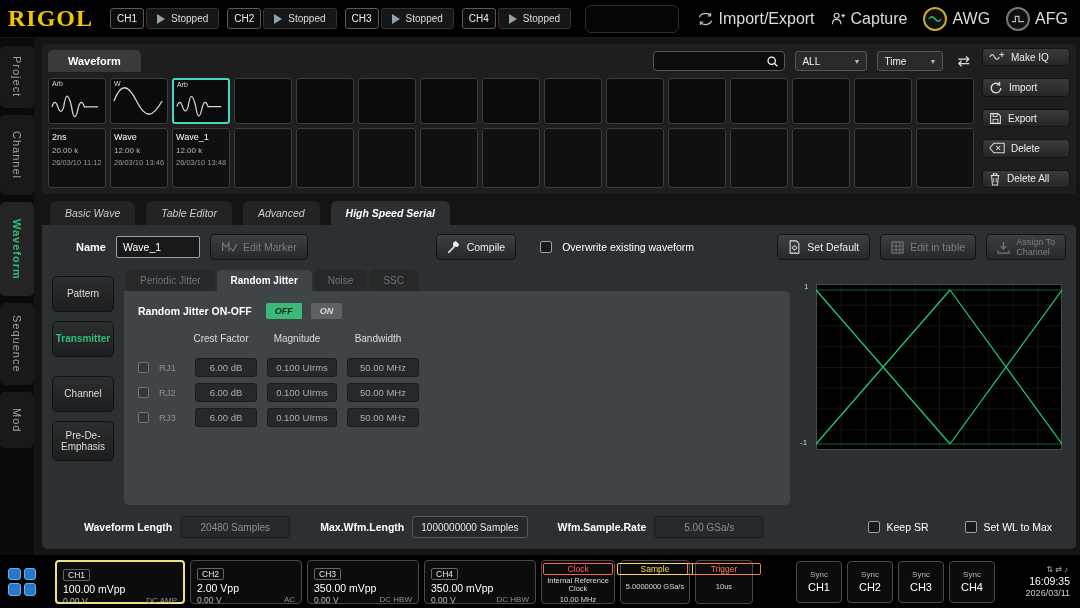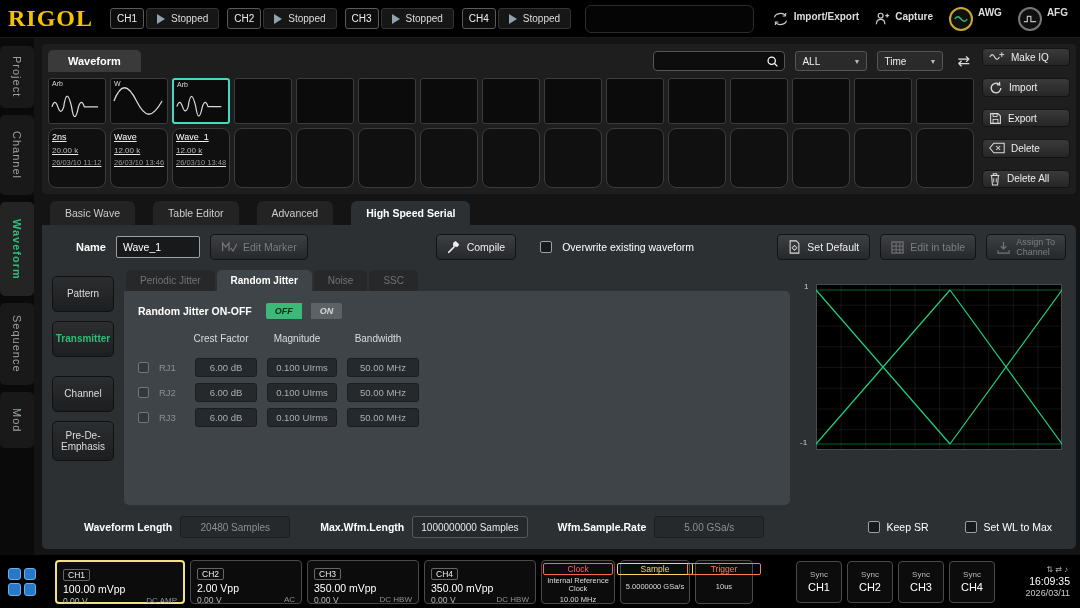--- a/index.html
+++ b/index.html
@@ -9,21 +9,21 @@
   
   .topbar { position:absolute; top:0; left:0; right:0; height:38px; background:#000; border-bottom:1px solid #1a1a1a;
             display:flex; align-items:center; padding:0 8px; gap:8px; }
   .logo { color:#f2c400; font-size:24px; font-weight:bold; font-family:"Liberation Serif", serif; width:94px; letter-spacing:1px; }
   .top-ch { display:flex; align-items:center; gap:2px; }
   .top-ch-name { border:1px solid #5a5a5a; border-radius:3px; background:#0d0d0d; font-size:10px; color:#eee; padding:4px 6px; }
   .top-ch-state { border:1px solid #333; border-radius:3px; background:#161616; display:flex; align-items:center; gap:6px; padding:4px 10px; min-width:72px; }
   .play-tri { width:0; height:0; border-left:8px solid #8fa3ad; border-top:5px solid transparent; border-bottom:5px solid transparent; }
   .top-ch-state span { font-size:10px; color:#ddd; }
   .msg-panel { flex:1; height:28px; border:1px solid #2c2c2c; border-radius:6px; background:#050505; margin:0 6px; }
-  .top-util { display:flex; align-items:flex-start; gap:5px; color:#ddd; font-size:10px; white-space:nowrap; padding:0 4px;font-weight:bold; }
+  .top-util { display:flex; align-items:center; gap:5px; color:#ddd; font-size:16px; white-space:nowrap; padding:0 4px; }
   .round-ic { width:24px; height:24px; border-radius:50%; display:flex; align-items:center; justify-content:center; background:#101010; }
   .awg-c { border:2px solid #c8a832; }
   .afg-c { border:2px solid #777; }
 
   
   .mid { position:absolute; top:38px; bottom:53px; left:0; right:0; display:flex; background:#101010; }
   .sidebar { width:48px; background:#0a0a0a; display:flex; flex-direction:column; align-items:center; padding-top:8px; gap:7px; }
   .side-tab { writing-mode:vertical-rl; text-orientation:mixed; display:flex; align-items:center; justify-content:center;
               width:34px; border-radius:5px; background:#191919; color:#9aa0a4; font-size:11px; letter-spacing:1px; cursor:pointer; }
   .side-tab.h1{height:62px}.side-tab.h2{height:80px}.side-tab.h3{height:94px}.side-tab.h4{height:82px}.side-tab.h5{height:56px}
@@ -40,30 +40,30 @@
   .search-box input { flex:1; min-width:0; background:transparent; border:none; outline:none; color:#fff; font-size:10px; }
   .select { display:flex; align-items:center; justify-content:space-between; background:#2a2a2a; border:1px solid #555; border-radius:3px; height:20px; padding:0 6px; font-size:10px; color:#eee; }
   .sel-all { width:72px; } .sel-time { width:66px; }
   .caret { font-size:7px; color:#bbb; }
   .sort-btn { color:#ddd; font-size:15px; padding:0 4px; cursor:pointer; }
   .wf-grid { display:flex; gap:4px; margin-top:4px; overflow:hidden; }
   .wf-slot { width:58px; flex:0 0 58px; display:flex; flex-direction:column; gap:4px; }
   .wf-thumb { height:46px; background:#0b0b0b; border:1px solid #3c3c3c; border-radius:3px; position:relative; }
   .wf-thumb.selected { border:2px solid #45d9c0; }
   .wf-badge { position:absolute; top:1px; left:3px; font-size:7px; color:#ddd; }
-  .wf-info { height:60px; border:1px solid #3c3c3c; border-radius:8px; background:#101010; padding:3px 3px; overflow:hidden;text-decoration:underline; }
+  .wf-info { height:60px; border:1px solid #3c3c3c; border-radius:3px; background:#101010; padding:3px 3px; overflow:hidden; }
   .wf-name { font-size:9px; color:#fff; }
   .wf-size { font-size:8px; color:#bbb; margin-top:4px; }
   .wf-date { font-size:7.5px; color:#999; margin-top:3px; white-space:nowrap; }
   .actions-col { width:88px; display:flex; flex-direction:column; gap:12px; }
   .action-btn { flex:1; display:flex; align-items:center; gap:6px; background:linear-gradient(#3a3a3a,#262626); border:1px solid #131313;
                 border-radius:4px; padding:0 6px; font-size:10px; color:#eee; cursor:pointer; white-space:nowrap; }
 
   
-  .main-tabs { display:flex; gap:18px; margin-top:7px; padding-left:8px; }
+  .main-tabs { display:flex; gap:11px; margin-top:7px; padding-left:8px;font-style:italic; }
   .main-tab { background:#232323; color:#ccc; font-size:10.5px; padding:6px 15px; border-radius:6px 6px 0 0; cursor:pointer; }
   .main-tab.active { background:#2d3033; color:#fff; font-weight:bold; }
 
   
   .hss { background:#2d3033; border-radius:0 5px 5px 5px; flex:1; display:flex; flex-direction:column; padding:7px 10px 6px 10px; }
   .name-row { display:flex; align-items:center; gap:10px; height:30px; }
   .name-row .lbl { font-size:11px; font-weight:bold; color:#fff; margin-left:24px; }
   .name-input { width:84px; height:22px; background:#17191b; border:1px solid #9aa0a4; border-radius:2px; color:#fff; font-size:10.5px; padding:0 6px; }
   .btn { display:flex; align-items:center; gap:6px; background:linear-gradient(#3d4043,#26282a); border:1px solid #131313; border-radius:4px;
          height:26px; padding:8px 10px; font-size:10.5px; color:#eee; cursor:pointer; white-space:nowrap; }

